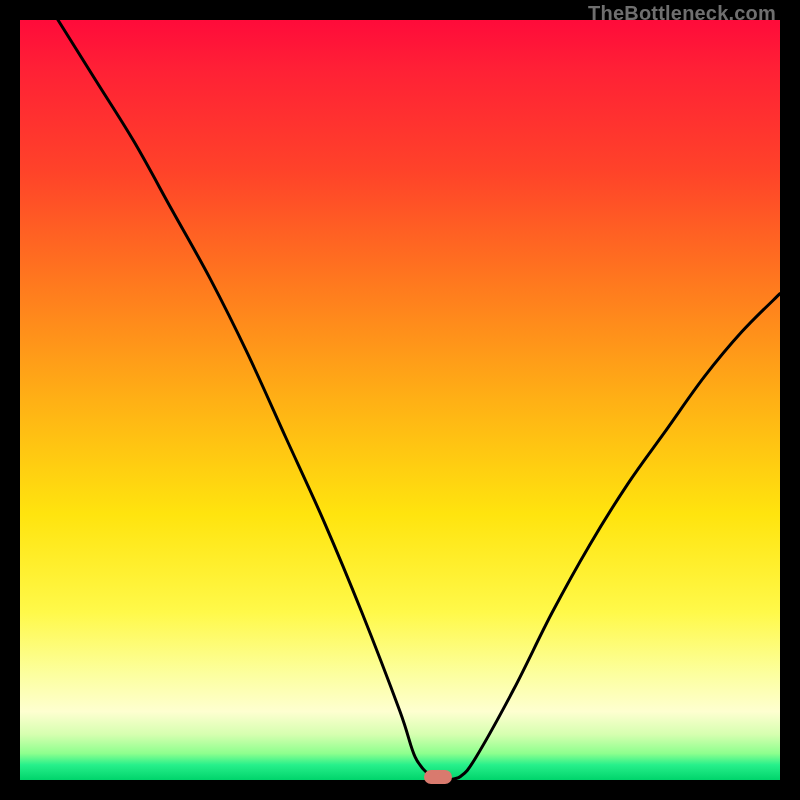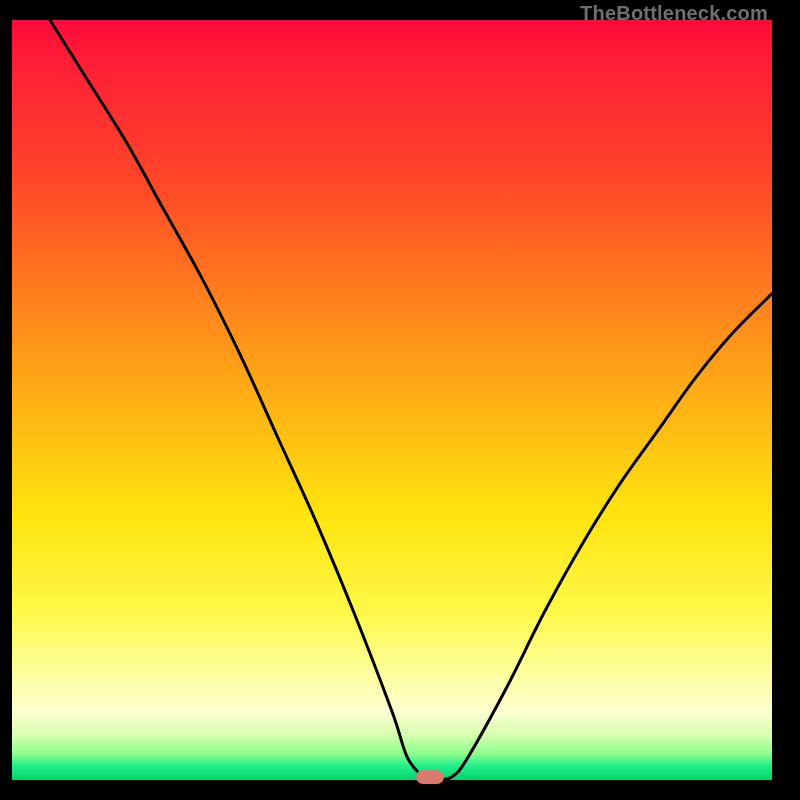--- a/index.html
+++ b/index.html
@@ -6,21 +6,21 @@
     margin: 0;
     padding: 0;
     width: 800px;
     height: 800px;
     background: #000;
     overflow: hidden;
     font-family: Arial, Helvetica, sans-serif;
   }
   .frame {
     position: absolute;
-    left: 12px;
+    left: 20px;
     top: 20px;
     width: 760px;
     height: 760px;
     background: #000;
   }
   .plot-area {
     position: absolute;
     left: 0;
     top: 0;
     width: 760px;

